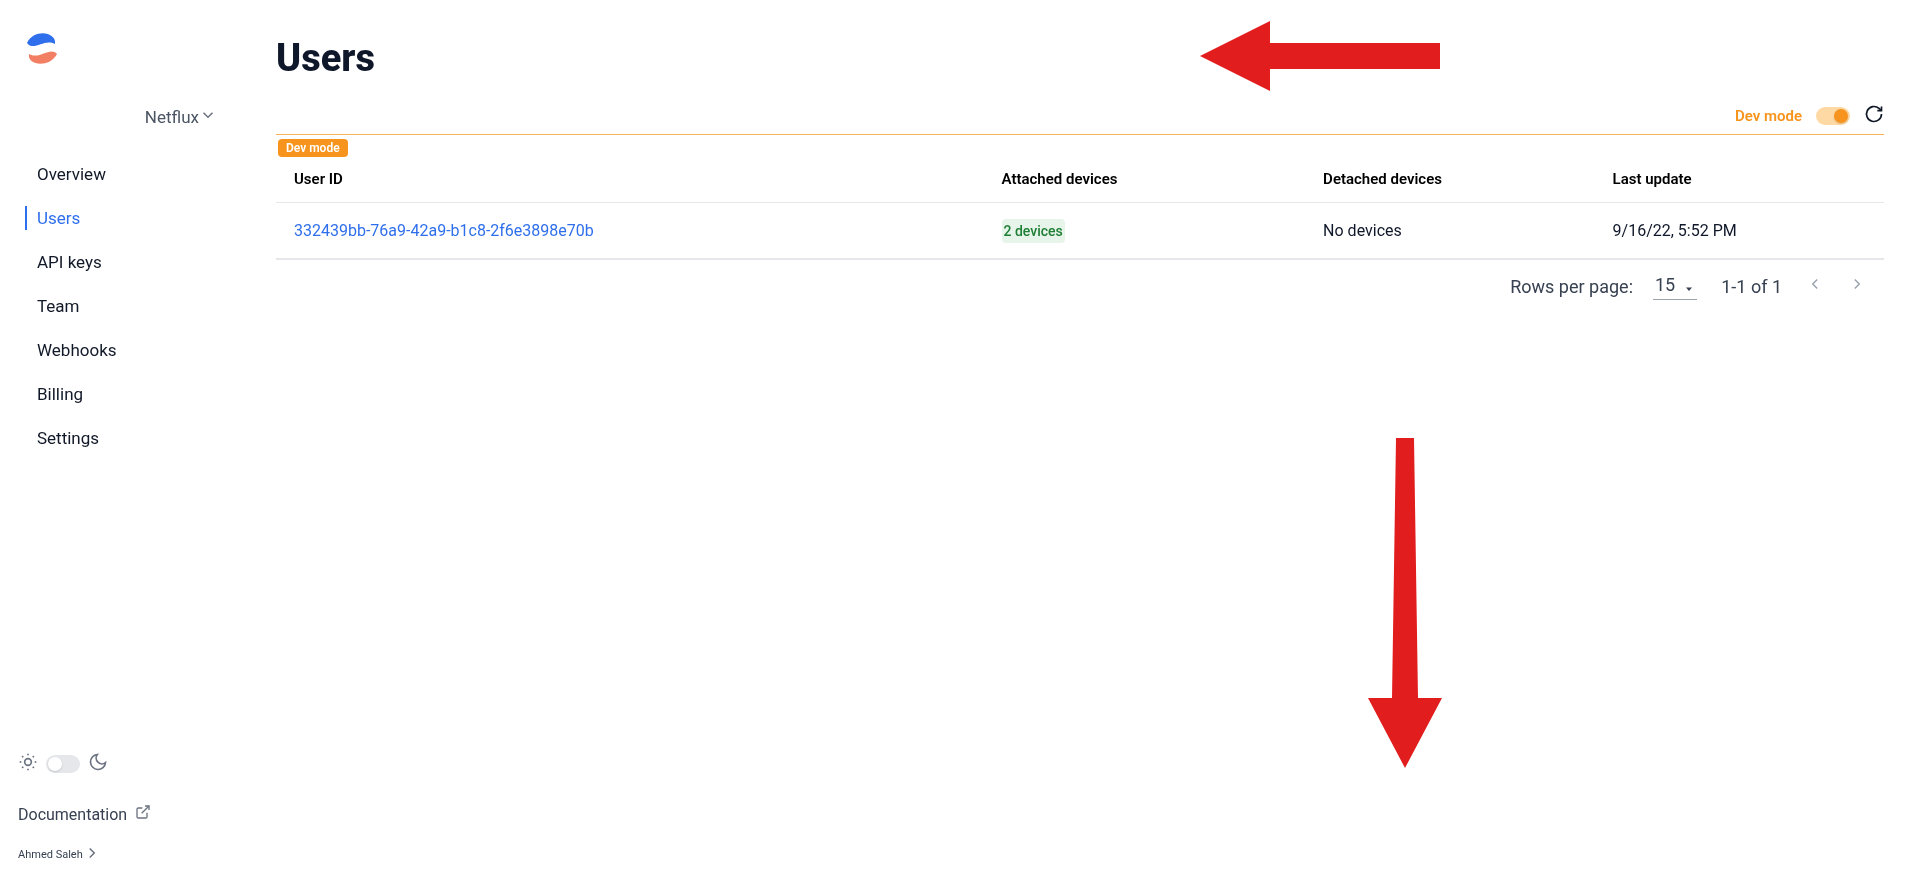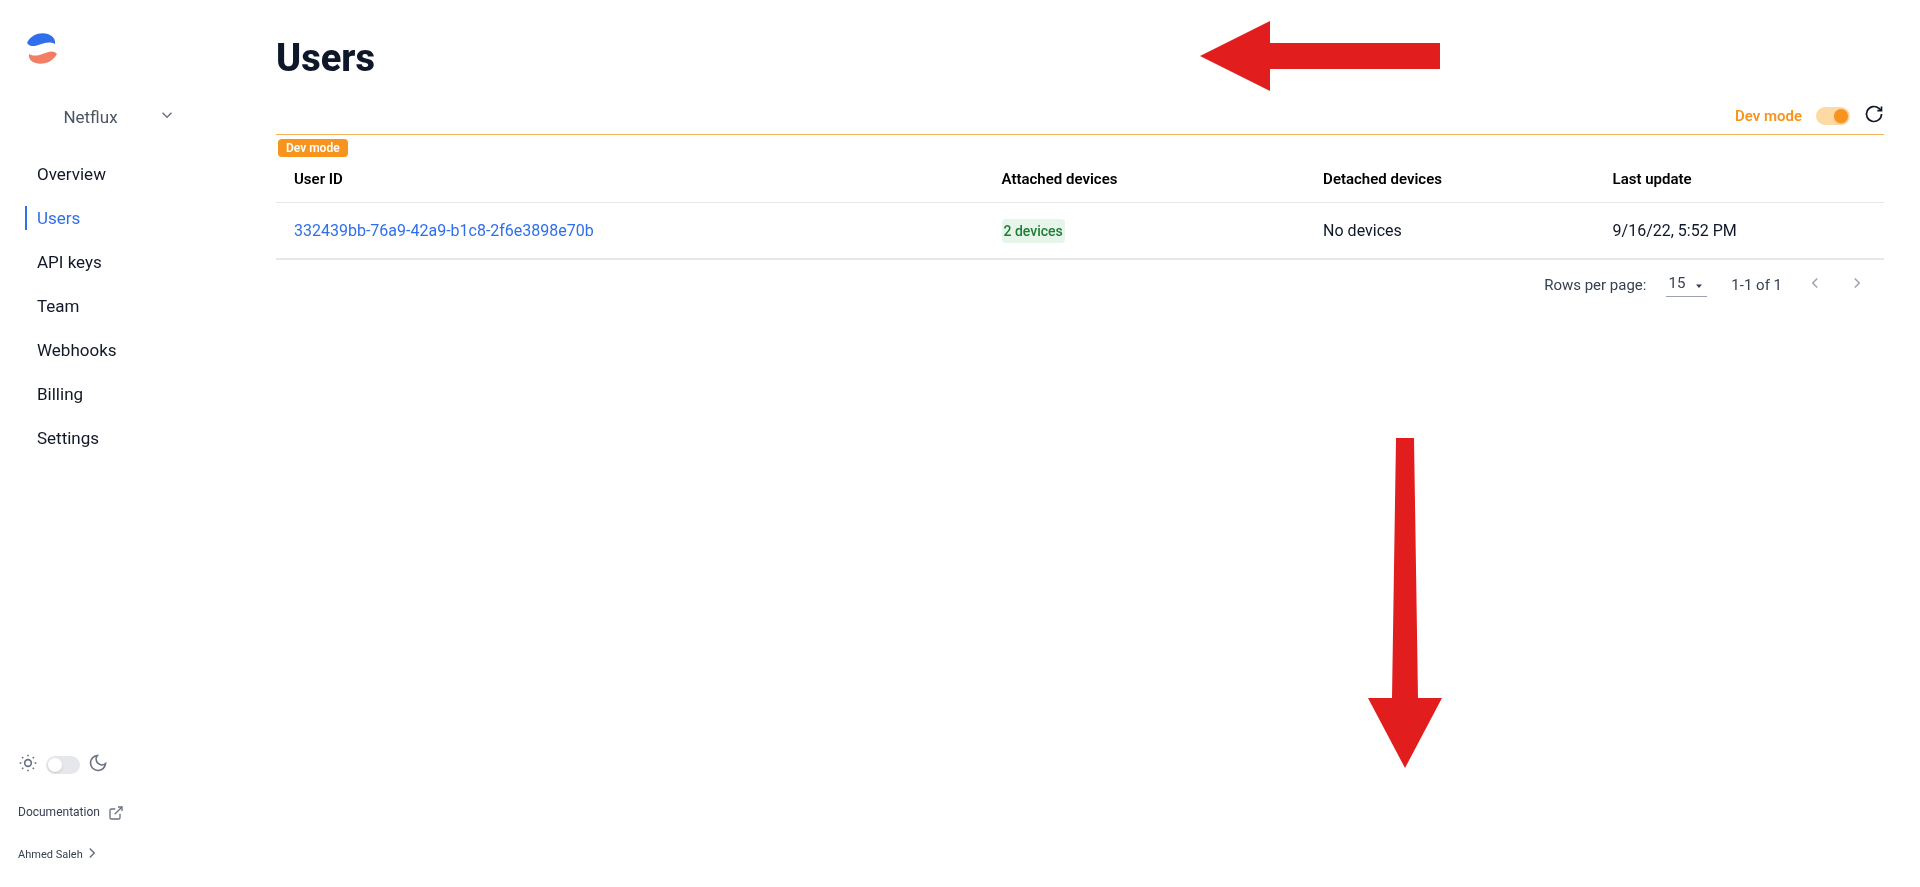--- a/index.html
+++ b/index.html
@@ -6,49 +6,49 @@
     --text:#0f172a; --muted:#64748b; --border:#e5e7eb; --accent:#2f6feb;
     --orange:#f7941d; --orange-soft:#ffd9a3; --badge-bg:#e6f4ea; --badge-fg:#1e7e34;
   }
   *{box-sizing:border-box;}
   html,body{margin:0;padding:0;width:1920px;height:887px;font-family:-apple-system,BlinkMacSystemFont,Segoe UI,Roboto,Helvetica,Arial,sans-serif;color:var(--text);background:#fff;}
   .app{display:flex;height:100%;}
   
   .sidebar{width:240px;flex:0 0 240px;display:flex;flex-direction:column;border-right:1px solid transparent;padding:18px 0 12px;}
   .logo{padding:10px 22px 28px;}
   .logo svg{display:block;}
-  .org-select{display:flex;align-items:center;justify-content:center;margin:0 10px 10px;padding:10px 12px;border-radius:8px;cursor:pointer;color:#4b5563;font-size:17px;gap:40px;}
+  .org-select{display:flex;align-items:center;justify-content:flex-end;margin:0 10px 10px;padding:10px 12px;border-radius:8px;cursor:pointer;color:#4b5563;font-size:17px;}
   .nav{margin-top:4px;padding-left:13px;}
   .nav-item{display:block;padding:12px 24px;color:#111827;font-size:17px;text-decoration:none;position:relative;cursor:pointer;}
   .nav-item.active{color:var(--accent);}
   .nav-item.active::before{content:"";position:absolute;left:12px;top:10px;bottom:10px;width:2px;background:var(--accent);}
   .sidebar-bottom{margin-top:auto;padding:0 18px;}
   .theme-row{display:flex;align-items:center;gap:8px;margin:8px 0 18px;}
-  .doc-link{display:flex;align-items:flex-start;gap:8px;color:#374151;font-size:12px;padding:10px 0;cursor:pointer;}
+  .doc-link{display:flex;align-items:flex-end;gap:8px;color:#374151;font-size:16px;padding:10px 0;cursor:pointer;}
   .account-row{display:flex;align-items:center;justify-content:flex-start;color:#374151;font-size:11px;padding:10px 0;cursor:pointer;}
   .switch{width:34px;height:18px;border-radius:999px;background:#e5e7eb;position:relative;cursor:pointer;}
   .switch .knob{position:absolute;top:2px;left:2px;width:14px;height:14px;border-radius:50%;background:#fff;box-shadow:0 1px 2px rgba(0,0,0,.15);}
   .switch.on{background:var(--orange-soft);}
   .switch.on .knob{left:auto;right:2px;background:var(--orange);}
   
   .main{flex:1 1 auto;padding:24px 36px 0;overflow:auto;position:relative;}
   .page-title{font-size:38px;font-weight:800;margin:12px 0 24px;}
   .toolbar{display:flex;align-items:center;justify-content:flex-end;gap:14px;margin-bottom:6px;}
   .dev-label{color:var(--orange);font-weight:600;font-size:15px;}
   .refresh{color:#111827;cursor:pointer;}
   .box{border-top:1px solid #f5b35a;border-bottom:1px solid var(--border);}
   .dev-badge{display:inline-block;background:var(--orange);color:#fff;border-radius:4px;font-size:12px;font-weight:600;padding:2px 8px;margin:4px 0 -2px 2px;}
   table{width:100%;border-collapse:collapse;}
   th{font-size:15px;color:#000000;font-weight:600;text-align:left;padding:14px 18px;}
   tbody td{padding:18px 18px;font-size:16px;}
   thead tr{border-bottom:1px solid var(--border);}
   tbody tr{border-bottom:1px solid var(--border);}
   .uid{color:var(--accent);cursor:pointer;text-align:right;}
   .chip{background:var(--badge-bg);color:var(--badge-fg);border-radius:4px;padding:4px 2px;font-size:14px;font-weight:500;}
-  .pager{display:flex;align-items:center;justify-content:flex-end;gap:24px;padding:12px 18px;color:#374151;font-size:15px;}
+  .pager{display:flex;align-items:center;justify-content:flex-end;gap:24px;padding:12px 18px;color:#374151;font-size:18px;}
   .rpp{display:flex;align-items:center;gap:20px;}
   .rpp .sel{display:flex;align-items:flex-end;gap:8px;border-bottom:1px solid #9ca3af;padding:2px 2px 4px;}
   .icnbtn{color:#9ca3af;cursor:pointer;}
   
   .arrow{position:absolute;pointer-events:none;color:#e11d1d;}
   .arrow.top{left:960px;top:1px;transform:scale(1,-1);}
   .arrow.bottom{left:1000px;top:558px;transform:rotate(-90deg) scale(1,-1);}
 </style>
 </head>
 <body>

